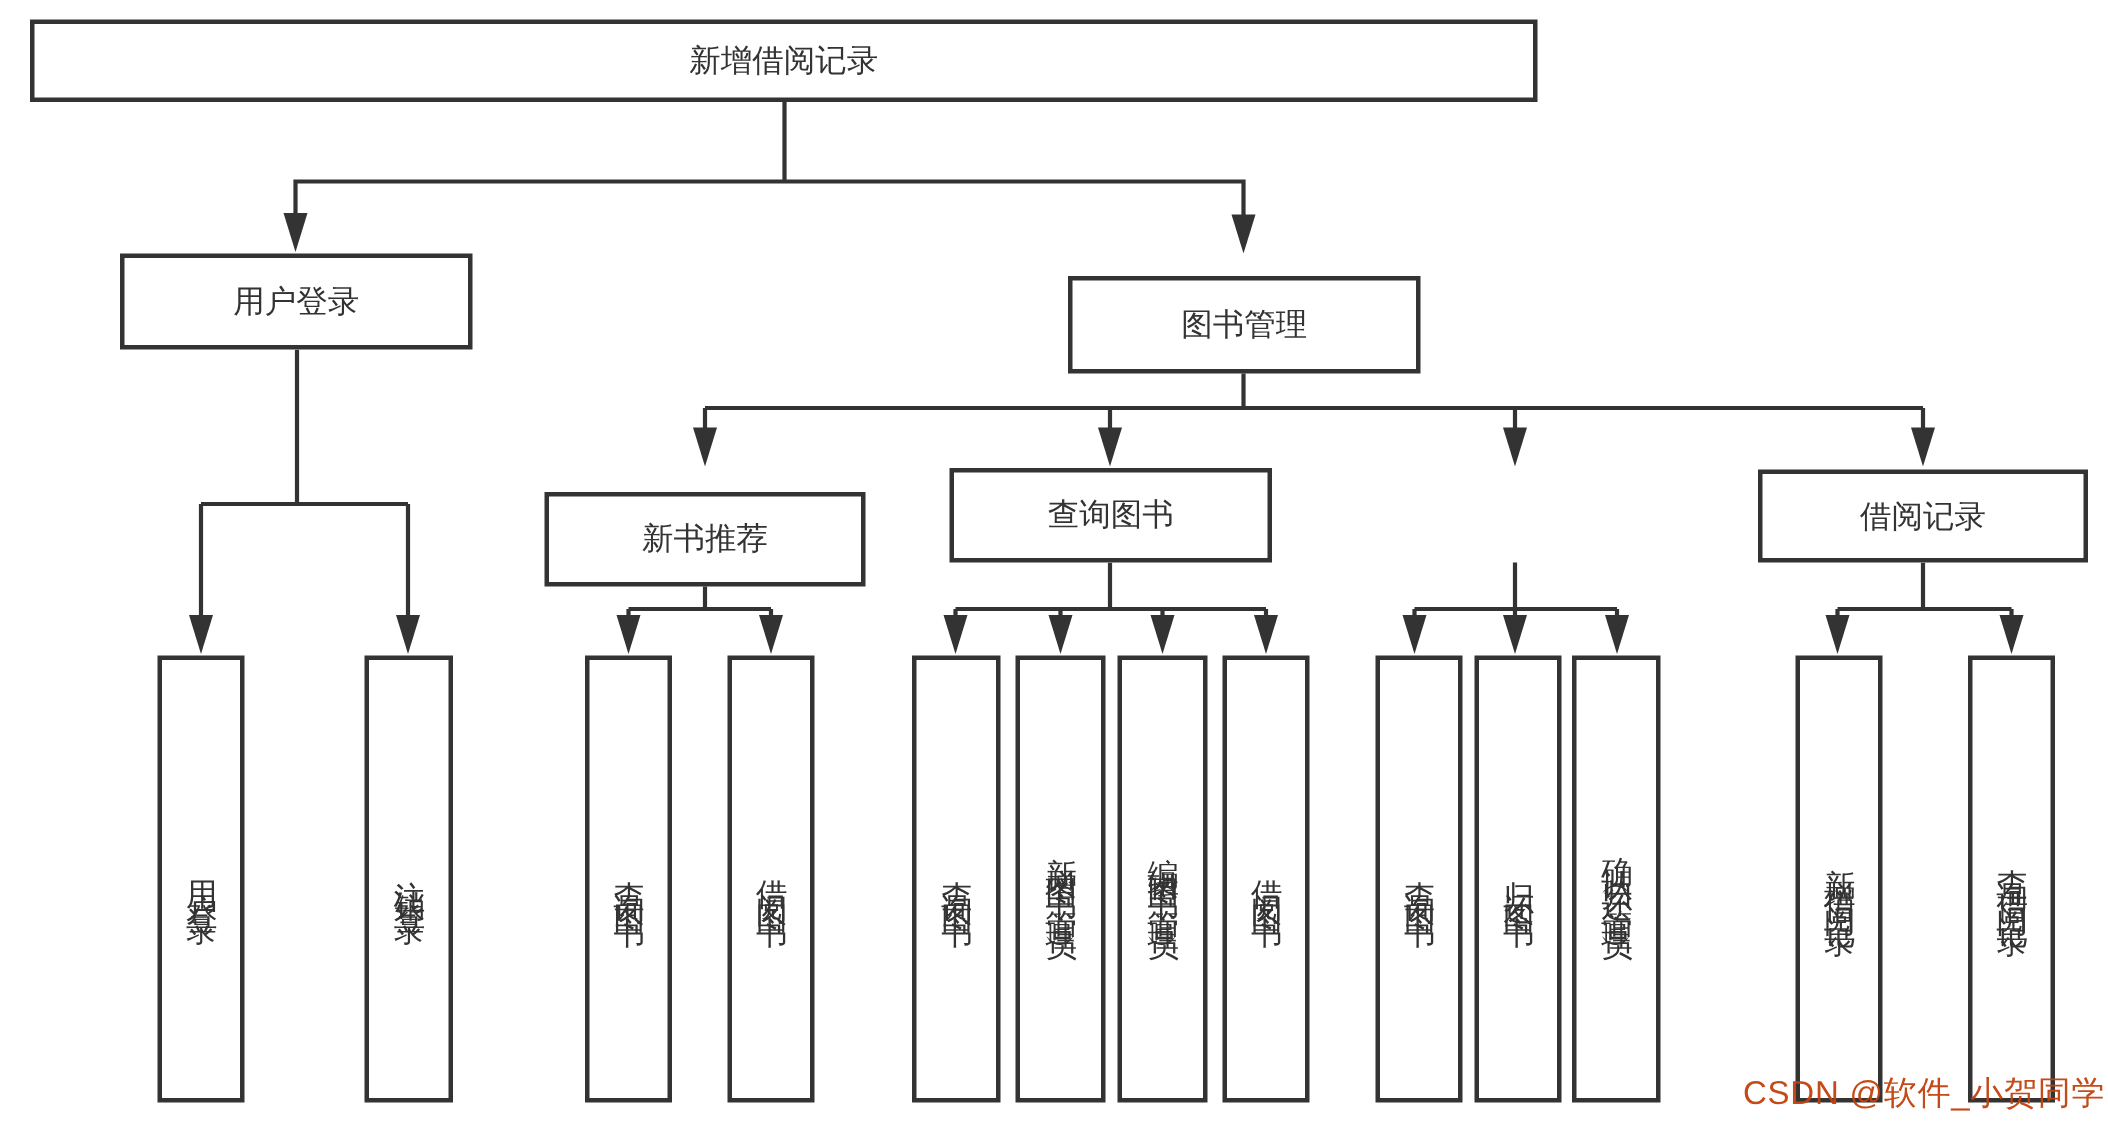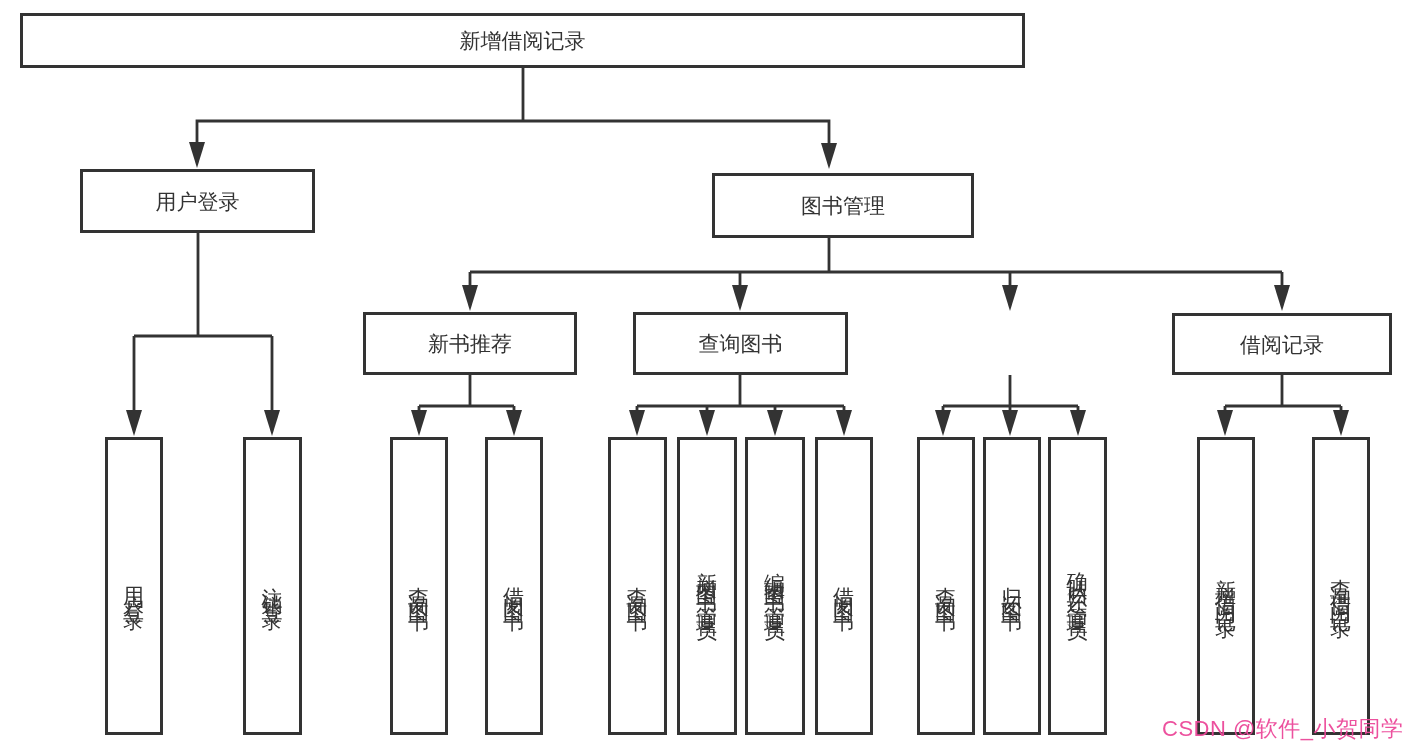--- a/index.html
+++ b/index.html
@@ -46,21 +46,21 @@
     color: #333333;
     white-space: nowrap;
   }
   .v-label.long { letter-spacing: 7px; }
   .watermark {
     position: absolute;
     left: 1162px;
     top: 714px;
     font-size: 22px;
     letter-spacing: 0.5px;
-    color: #ec4899;
+    color: #c2410c;
     opacity: 0.95;
     white-space: nowrap;
     z-index: 5;
     text-align: center;
   }
 </style>
 </head>
 <body>
 
 <div class="canvas">
@@ -105,25 +105,25 @@
     </g>
   </svg>
 
   <div class="node" style="left:20px; top:13px; width:1005px; height:55px;">
     <span class="h-label">新增借阅记录</span>
   </div>
 
   <div class="node" style="left:80px; top:169px; width:235px; height:64px;">
     <span class="h-label">用户登录</span>
   </div>
-  <div class="node" style="left:712px; top:173px; width:262px; height:65px;">
+  <div class="node" style="left:712px; top:184px; width:235px; height:65px;">
     <span class="h-label">图书管理</span>
   </div>
 
-  <div class="node" style="left:363px; top:312px; width:214px; height:63px;justify-content:center;">
+  <div class="node" style="left:363px; top:328px; width:214px; height:63px;justify-content:center;">
     <span class="h-label">新书推荐</span>
   </div>
   <div class="node" style="left:633px; top:312px; width:215px; height:63px;">
     <span class="h-label">查询图书</span>
   </div>
   <div class="node" style="left:1172px; top:313px; width:220px; height:62px;">
     <span class="h-label">借阅记录</span>
   </div>
 
   <div class="node leaf" style="left:105px;">

